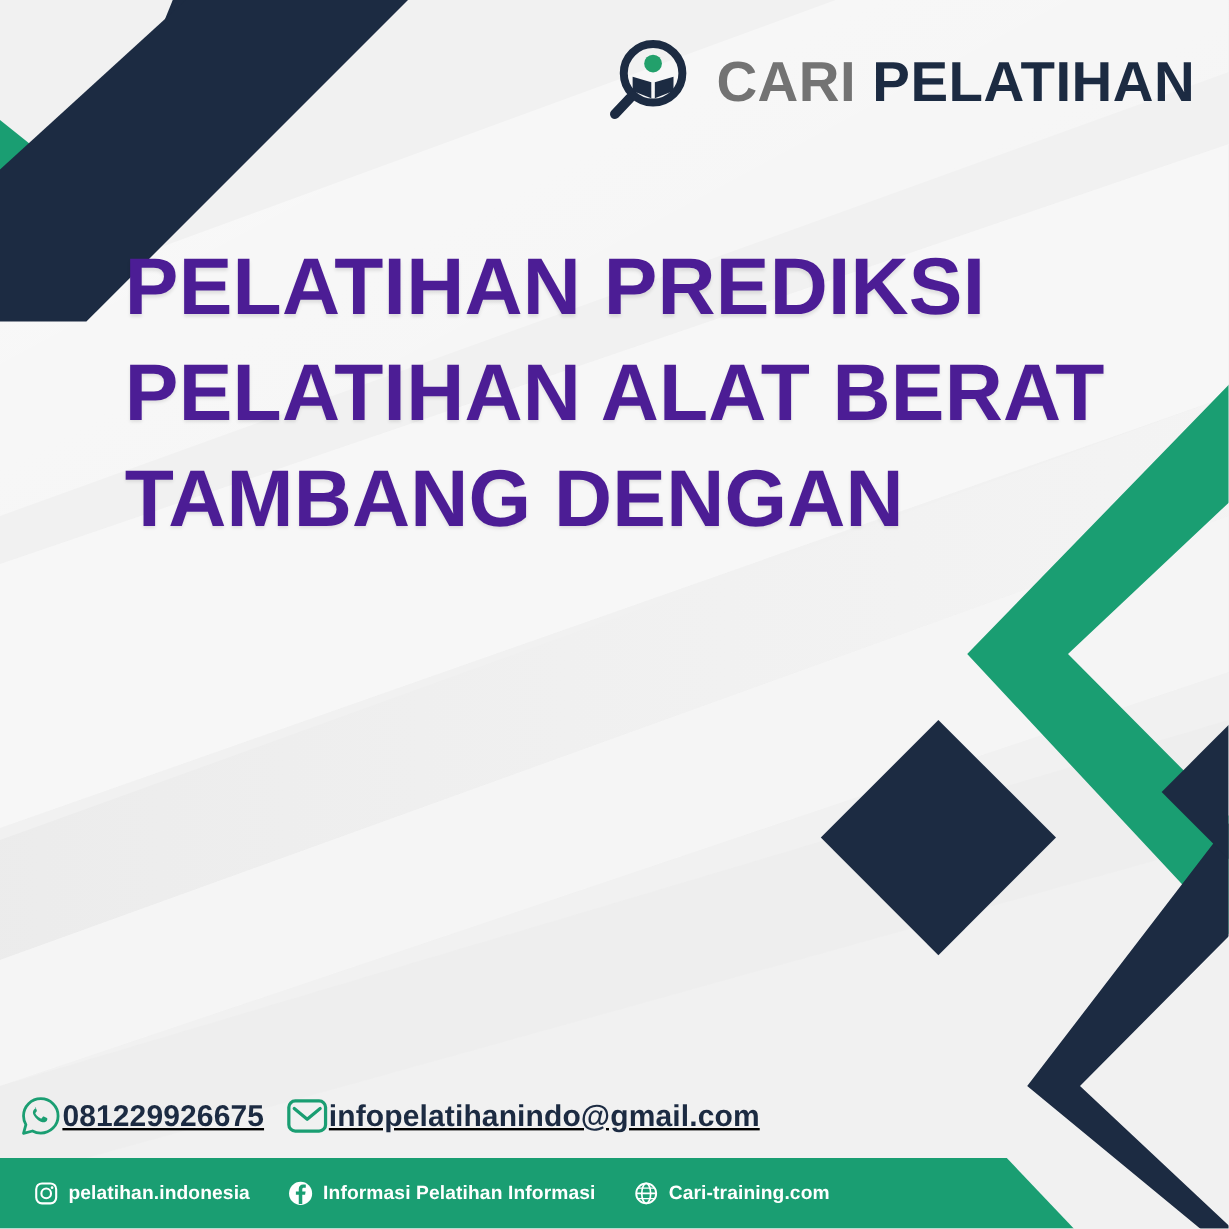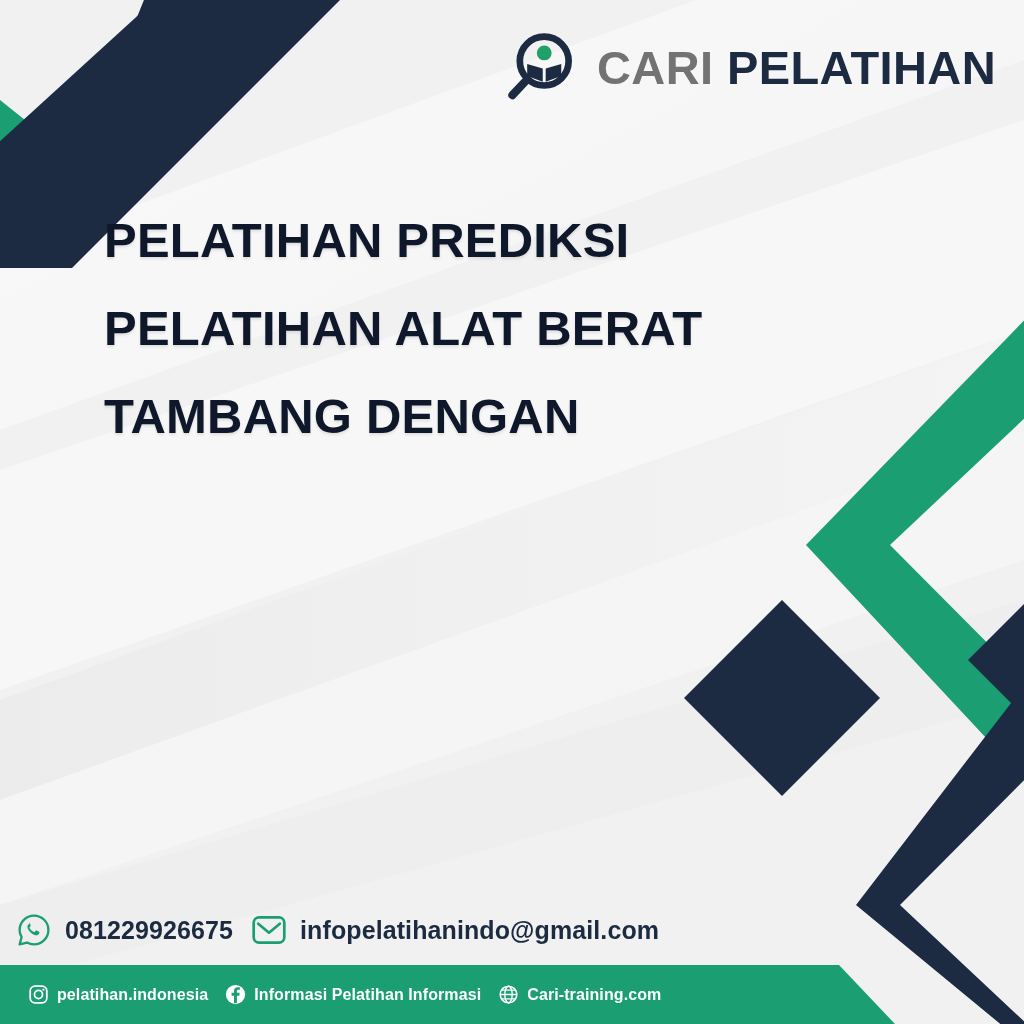--- a/index.html
+++ b/index.html
@@ -46,43 +46,43 @@
   .logo-text .t-training { color:#1C2B42; }
 
   
   .title-block {
     position:absolute;
     left:104px;
     top:196px;
     width:820px;
   }
   .title-line {
-    color:#0f172a;
-    font-size:49px;
+    color:#4c1d95;
+    font-size:67px;
     font-weight:700;
     letter-spacing:0.2px;
     line-height:88px;
     white-space:nowrap;
     text-shadow:0 2px 3px rgba(0,0,0,0.10);
   }
 
   
   .contact-row {
     position:absolute;
     left:16px;
     bottom:72px;
     display:flex;
     align-items:center;
     gap:18px;
     height:44px;
   }
   .contact-item {
     display:flex;
     align-items:center;
-    gap:13px;
+    text-decoration:underline;
   }
   .contact-icon { width:36px; height:36px; flex:0 0 auto; display:block; }
   .contact-text {
     color:#1C2B42;
     font-size:25px;
     font-weight:700;
     letter-spacing:0.1px;
     white-space:nowrap;
   }
 
@@ -91,21 +91,21 @@
     position:absolute;
     left:0; bottom:0;
     width:895px;
     height:59px;
     background:#1A9E72;
     clip-path:polygon(0 0, 839px 0, 895px 59px, 0 59px);
     display:flex;
     align-items:center;
     padding-left:28px;
   }
-  .footer-items { display:flex; gap:17px; }
+  .footer-items { display:flex; gap:32px; }
   .footer-item { display:flex; align-items:center; gap:8px; }
   .footer-icon { width:21px; height:21px; flex:0 0 auto; display:block; }
   .footer-text {
     color:#ffffff;
     font-size:16px;
     font-weight:600;
     white-space:nowrap;
     letter-spacing:0.1px;
   }
 </style>

